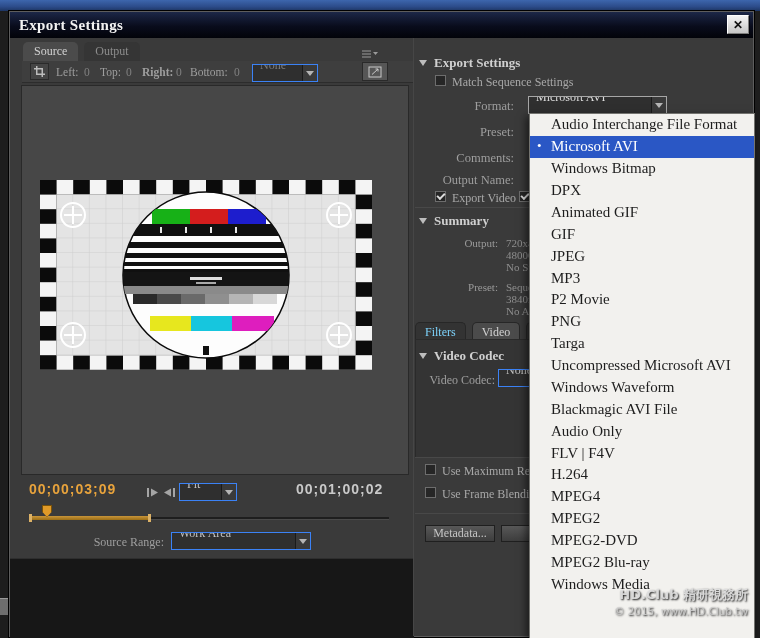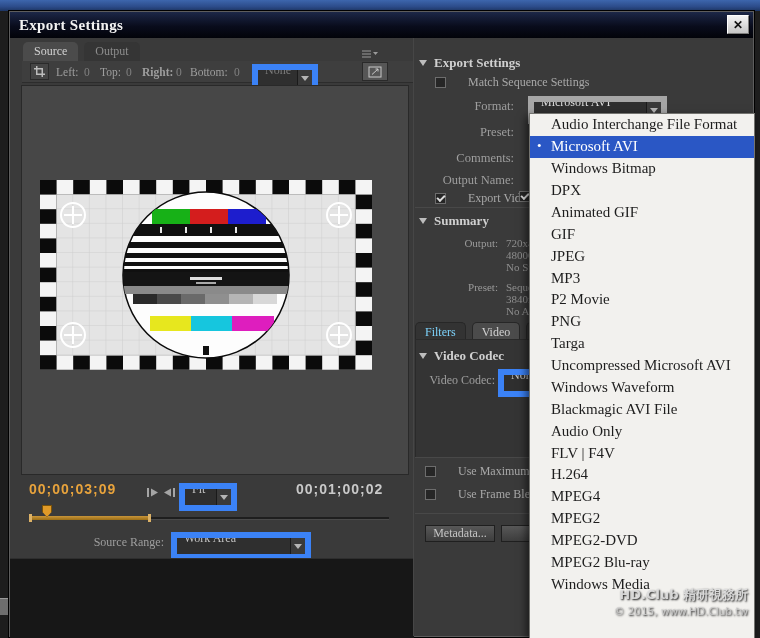--- a/index.html
+++ b/index.html
@@ -24,35 +24,35 @@
   .close-btn { position:absolute; right:5px; top:4px; width:22px; height:19px;
                background:linear-gradient(#f4f4f4,#c6c6c6); border:1px solid #7d7d7d;
                border-top-color:#fff; border-left-color:#fff;
                box-shadow:1px 1px 0 rgba(0,0,0,.6);
                display:flex; align-items:center; justify-content:center;
                font:bold 12px "Liberation Sans", sans-serif; color:#111; cursor:pointer; }
 
   
   .lbl { color:#9e9e9e; font:11.5px "Liberation Serif", serif; white-space:nowrap; }
   .val { color:#808080; font:11.5px "Liberation Serif", serif; }
-  .dd { position:absolute; background:#2f2f2f; border:6px solid #3b82f6;
+  .dd { position:absolute; background:#2f2f2f; border:1px solid #3b82f6;
         color:#c2c2c2; font:12px "Liberation Serif", serif;
         display:flex; align-items:center; padding:0 20px 16px 7px; white-space:nowrap; overflow:hidden; }
   .dd .arrow-box { position:absolute; right:0; top:0; bottom:0; width:15px;
         border-left:1px solid #1a1a1a; background:#3a3a3a;
         display:flex; align-items:center; justify-content:center; }
   .tri-down { width:0; height:0; border-left:4px solid transparent;
         border-right:4px solid transparent; border-top:5px solid #b5b5b5; }
   .tri-hdr { width:0; height:0; border-left:4.5px solid transparent;
         border-right:4.5px solid transparent; border-top:6px solid #bdbdbd; display:inline-block; }
   .chk { width:11px; height:11px; background:#262626; border:1px solid #6d6d6d;
          position:relative; display:inline-block; flex:none; }
   .chk.checked::after { content:""; position:absolute; left:1px; top:1px; width:6px; height:3px;
          border-left:2px solid #dcdcdc; border-bottom:2px solid #dcdcdc; transform:rotate(-45deg); }
-  .chkrow { position:absolute; display:flex; align-items:center; gap:22px; }
+  .chkrow { position:absolute; display:flex; align-items:flex-start; gap:6px; }
   .clabel { color:#a8a8a8; font:12px "Liberation Serif", serif; white-space:nowrap; }
   .sec-hdr { position:absolute; display:flex; align-items:center; gap:7px;
              color:#d0d0d0; font:bold 13px "Liberation Serif", serif; }
   .r-label { position:absolute; text-align:right; color:#9e9e9e;
              font:12.5px "Liberation Serif", serif; white-space:nowrap; }
   .divider { position:absolute; height:1px; background:#262626; border-bottom:1px solid #484848; }
   .btn { position:absolute; background:linear-gradient(#585858,#3d3d3d);
          border:1px solid #1f1f1f; border-radius:0; color:#c4c4c4;
          font:12px "Liberation Serif", serif; display:flex; align-items:flex-start;
          justify-content:center; cursor:pointer; }

